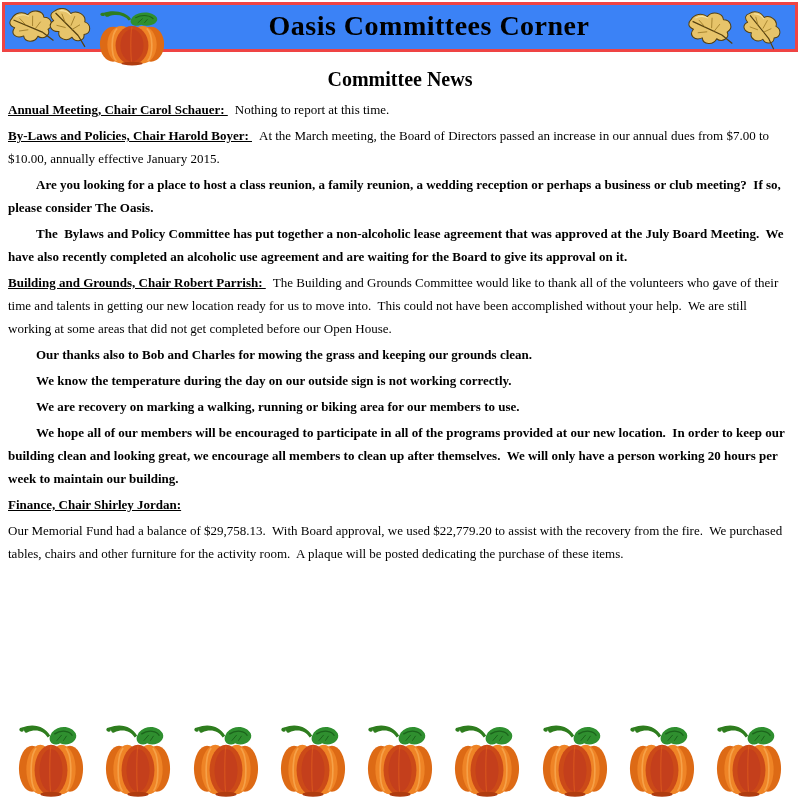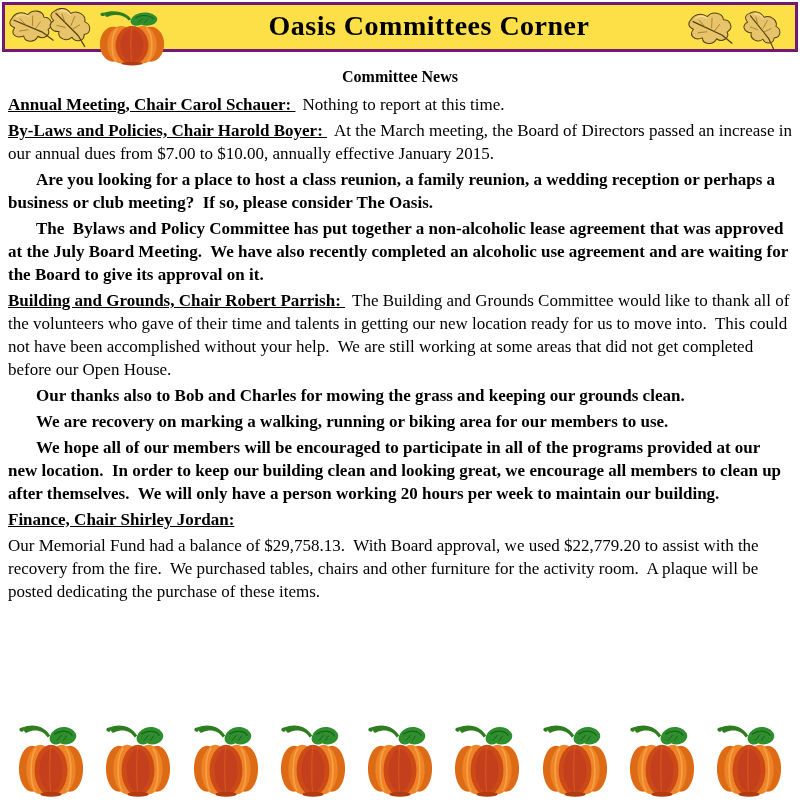--- a/index.html
+++ b/index.html
@@ -11,22 +11,22 @@
     font-family: "Liberation Serif", "DejaVu Serif", serif;
     overflow: hidden;
     position: relative;
   }
 
   
   .masthead {
     position: relative;
     margin: 2px 2px 16px 2px;
     height: 44px;
-    border: 3px solid #701a75;
-    background: #fde047;
+    border: 3px solid #ef4444;
+    background: #3b82f6;
   }
   .masthead-title {
     position: absolute;
     left: 0; right: 0;
     top: 50%;
     transform: translateY(-52%);
     text-align: center;
     padding-left: 58px;          
     font-size: 28px;
     font-weight: bold;
@@ -35,28 +35,28 @@
   }
   .decor { position: absolute; }
   .decor-left-leaves  { left: 4px;  top: 3px; }
   .decor-right-leaves { right: 8px; top: 5px; }
   .decor-pumpkin      { left: 90px; top: 1px; z-index: 2; }
 
   
   .page-heading {
     margin: 9px 0 0 0;
     text-align: center;
-    font-size: 16px;
+    font-size: 20px;
     font-weight: bold;
   }
 
   
   .content {
     padding: 0 8px;
-    font-size: 17px;
+    font-size: 13px;
     line-height: 23px;
   }
   .section { margin-top: 2px; }
   .section.first { margin-top: 7px; }
   .content p { margin: 3px 0; white-space: pre-wrap; }
   .content p.indent { text-indent: 28px; font-weight: bold; }
   .sec-heading {
     font-weight: bold;
     text-decoration: underline;
   }
@@ -147,20 +147,21 @@
 
   <div class="section">
     <p><span class="sec-heading">By-Laws and Policies, Chair Harold Boyer:&nbsp;</span><span class="run-in">At the March meeting, the Board of Directors passed an increase in our annual dues from $7.00 to $10.00, annually effective January 2015.</span></p>
     <p class="indent">Are you looking for a place to host a class reunion, a family reunion, a wedding reception or perhaps a business or club meeting?  If so, please consider The Oasis.</p>
     <p class="indent">The  Bylaws and Policy Committee has put together a non-alcoholic lease agreement that was approved at the July Board Meeting.  We have also recently completed an alcoholic use agreement and are waiting for the Board to give its approval on it.</p>
   </div>
 
   <div class="section">
     <p><span class="sec-heading">Building and Grounds, Chair Robert Parrish:&nbsp;</span><span class="run-in">The Building and Grounds Committee would like to thank all of the volunteers who gave of their time and talents in getting our new location ready for us to move into.  This could not have been accomplished without your help.  We are still working at some areas that did not get completed before our Open House.</span></p>
     <p class="indent">Our thanks also to Bob and Charles for mowing the grass and keeping our grounds clean.</p>
+    <p class="indent">We know the temperature during the day on our outside sign is not working correctly.</p>
     <p class="indent">We are recovery on marking a walking, running or biking area for our members to use.</p>
     <p class="indent">We hope all of our members will be encouraged to participate in all of the programs provided at our new location.  In order to keep our building clean and looking great, we encourage all members to clean up after themselves.  We will only have a person working 20 hours per week to maintain our building.</p>
   </div>
 
   <div class="section">
     <p><span class="sec-heading">Finance, Chair Shirley Jordan:</span></p>
     <p>Our Memorial Fund had a balance of $29,758.13.  With Board approval, we used $22,779.20 to assist with the recovery from the fire.  We purchased tables, chairs and other furniture for the activity room.  A plaque will be posted dedicating the purchase of these items.</p>
   </div>
 
 </div>

